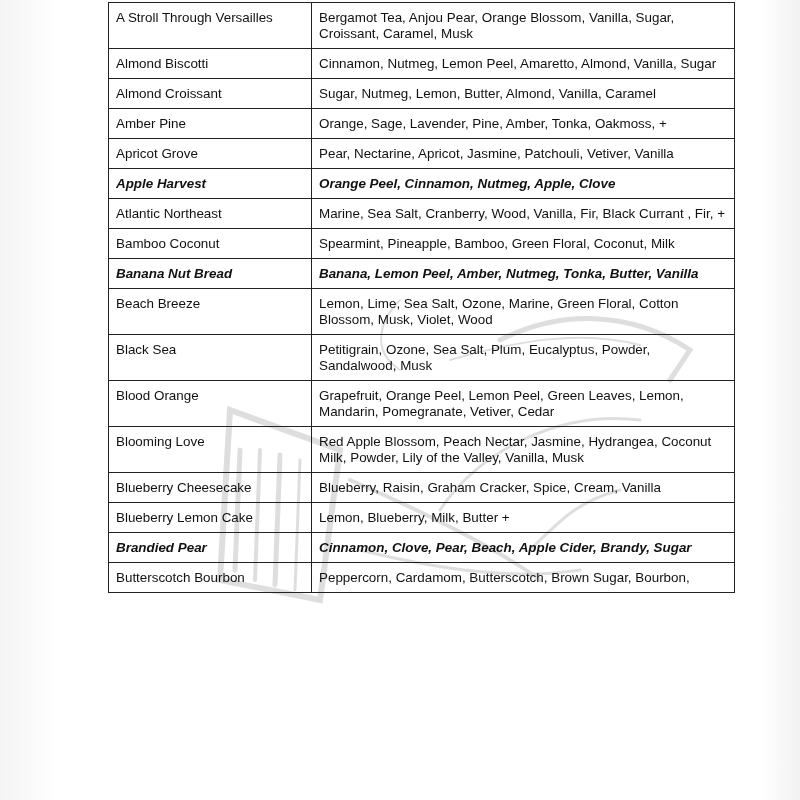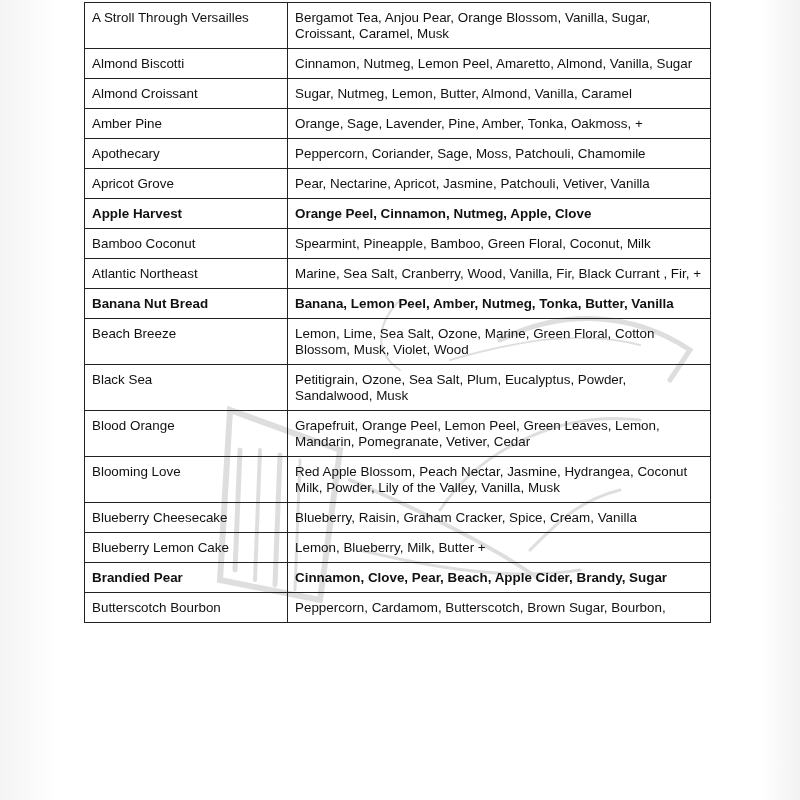--- a/index.html
+++ b/index.html
@@ -12,37 +12,37 @@
   }
   .page {
     position: absolute; left: 0; top: 0; width: 800px; height: 800px;
     background: linear-gradient(90deg, #f4f4f4 0px, #ffffff 60px, #ffffff 760px, #f2f2f2 800px);
   }
   .watermark {
     position: absolute; left: 200px; top: 250px; width: 520px; height: 360px;
     pointer-events: none; opacity: 0.28;
   }
   table.scents {
-    position: absolute; left: 84px; top: 2px;
+    position: absolute; left: 108px; top: 2px;
     border-collapse: collapse;
     width: 624px;
     table-layout: fixed;
     font-size: 13.4px;
     line-height: 16px;
     z-index: 2;
   }
   table.scents td {
     border: 1.5px solid #222;
     vertical-align: top;
     padding: 7px 7px 6px 7px;
     background: transparent;
   }
   table.scents td.name { width: 188px; }
   table.scents td.notes { width: 408px; }
-  tr.bold td { font-weight: bold; }
+  tr.bold td { font-weight: bold; font-style: italic; }
 </style>
 </head>
 <body>
 
 <div class="page">
   <svg class="watermark" viewBox="0 0 520 360" fill="none" stroke="#8c8c8c" stroke-linecap="round">
     <path d="M30 160 L20 330 L120 350 L140 200 Z" stroke-width="6"></path>
     <path d="M40 200 L35 320" stroke-width="5"></path>
     <path d="M60 200 L55 330" stroke-width="4"></path>
     <path d="M80 205 L75 335" stroke-width="5"></path>
@@ -68,38 +68,34 @@
         </tr>
         <tr>
           <td class="name">Almond Croissant</td>
           <td class="notes">Sugar, Nutmeg, Lemon, Butter, Almond, Vanilla, Caramel</td>
         </tr>
         <tr>
           <td class="name">Amber Pine</td>
           <td class="notes">Orange, Sage, Lavender, Pine, Amber, Tonka, Oakmoss, +</td>
         </tr>
         <tr>
-          <td class="name">Apothecary</td>
-          <td class="notes">Peppercorn, Coriander, Sage, Moss, Patchouli, Chamomile</td>
-        </tr>
-        <tr>
           <td class="name">Apricot Grove</td>
           <td class="notes">Pear, Nectarine, Apricot, Jasmine, Patchouli, Vetiver, Vanilla</td>
         </tr>
         <tr class="bold">
           <td class="name">Apple Harvest</td>
           <td class="notes">Orange Peel, Cinnamon, Nutmeg, Apple, Clove</td>
         </tr>
         <tr>
+          <td class="name">Atlantic Northeast</td>
+          <td class="notes">Marine, Sea Salt, Cranberry, Wood, Vanilla, Fir, Black Currant , Fir, +</td>
+        </tr>
+        <tr>
           <td class="name">Bamboo Coconut</td>
           <td class="notes">Spearmint, Pineapple, Bamboo, Green Floral, Coconut, Milk</td>
-        </tr>
-        <tr>
-          <td class="name">Atlantic Northeast</td>
-          <td class="notes">Marine, Sea Salt, Cranberry, Wood, Vanilla, Fir, Black Currant , Fir, +</td>
         </tr>
         <tr class="bold">
           <td class="name">Banana Nut Bread</td>
           <td class="notes">Banana, Lemon Peel, Amber, Nutmeg, Tonka, Butter, Vanilla</td>
         </tr>
         <tr>
           <td class="name">Beach Breeze</td>
           <td class="notes">Lemon, Lime, Sea Salt, Ozone, Marine, Green Floral, Cotton Blossom, Musk, Violet, Wood</td>
         </tr>
         <tr>

